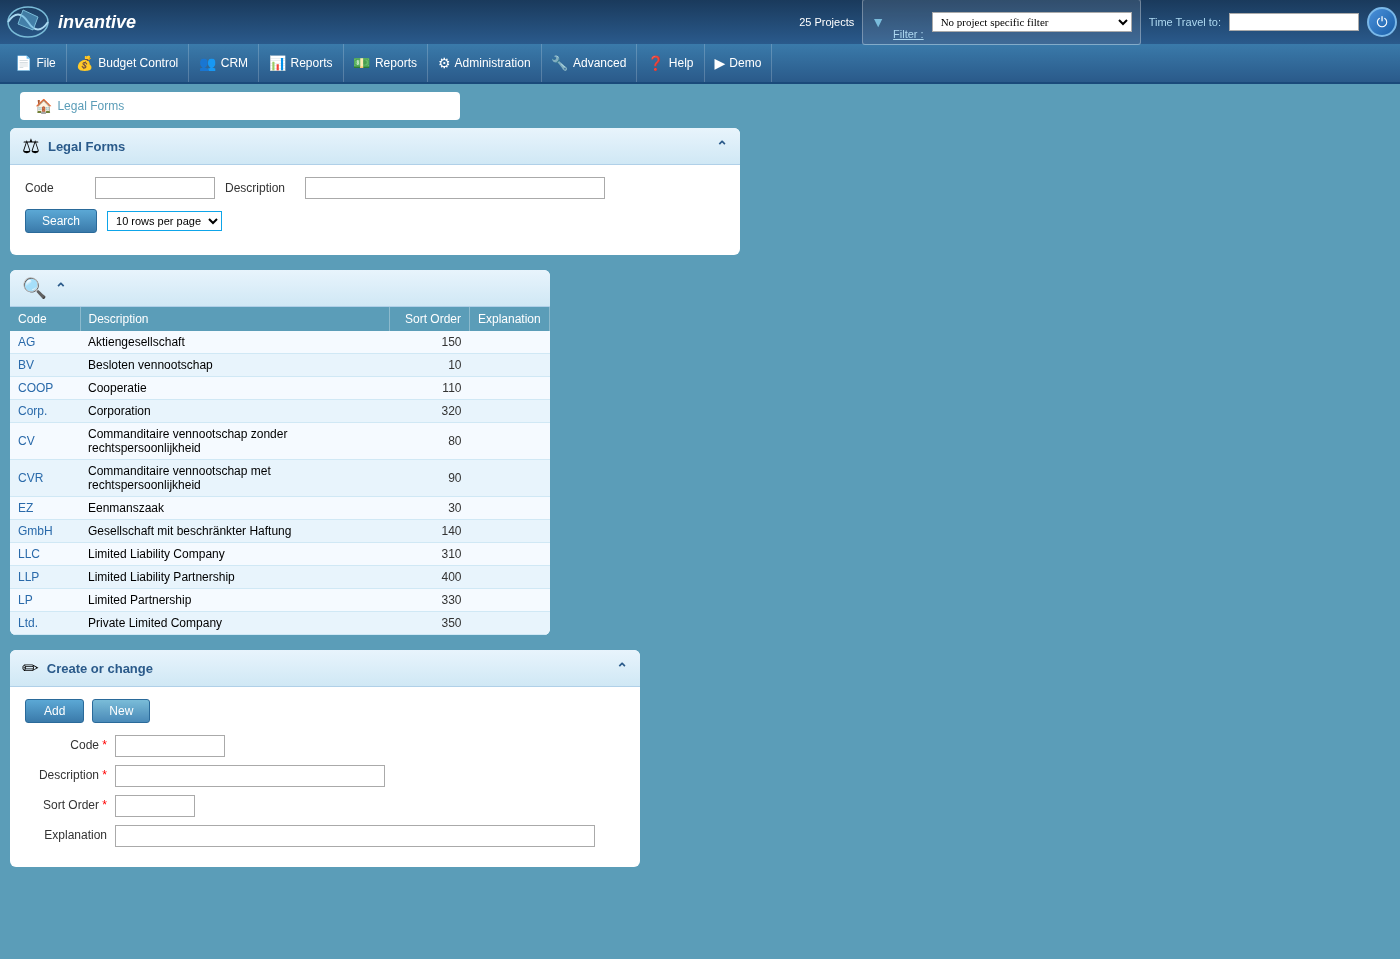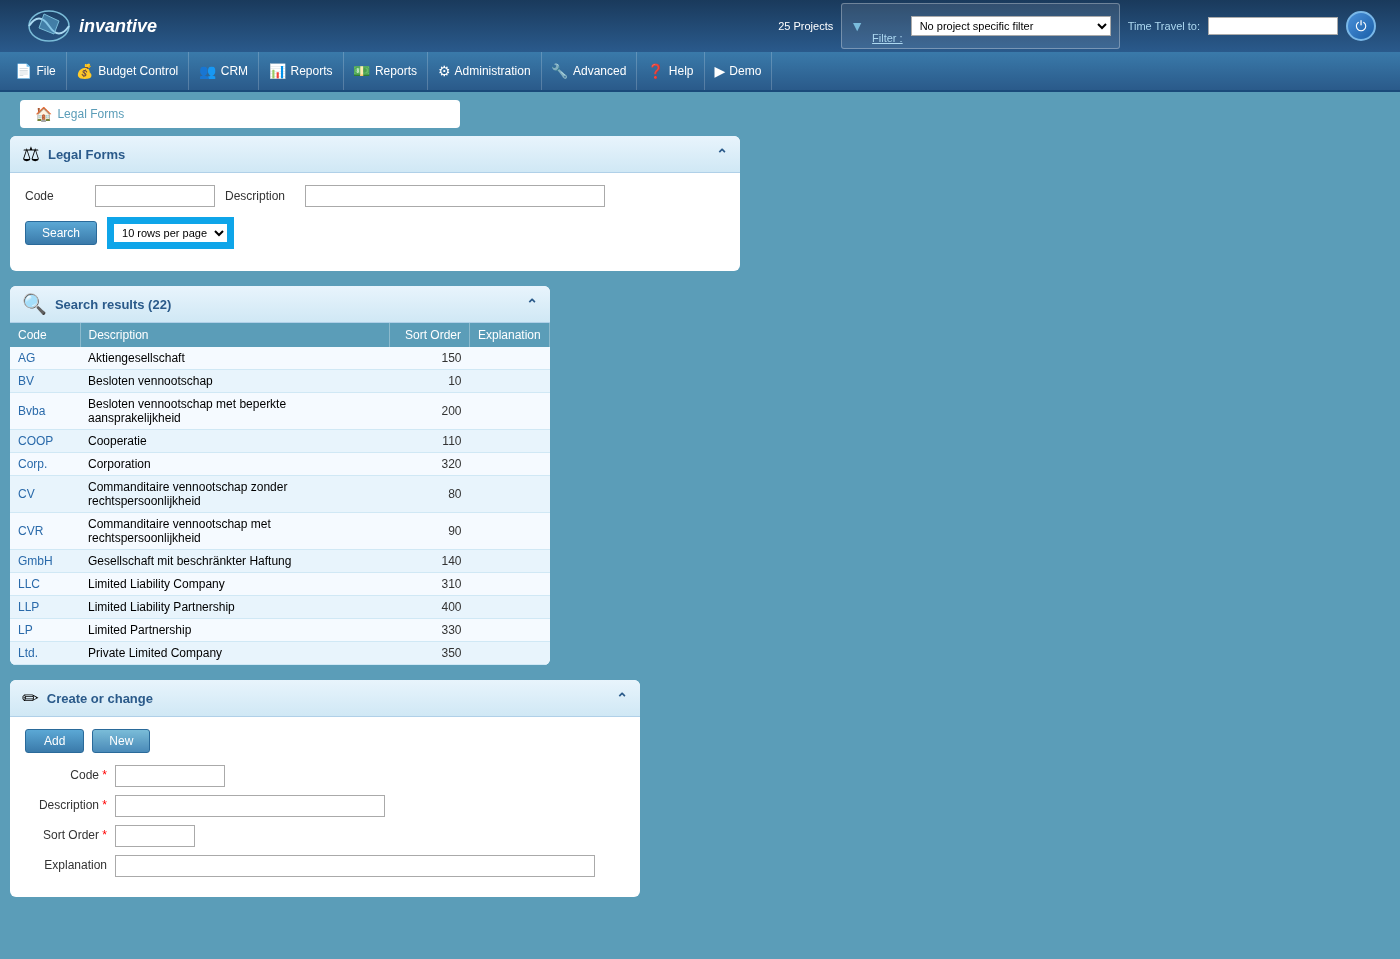--- a/index.html
+++ b/index.html
@@ -1,25 +1,25 @@
 <!DOCTYPE html>
 <html><head>
   <meta charset="utf-8">
   <style>
     * { box-sizing: border-box; margin: 0; padding: 0; }
     body { font-family: Arial, sans-serif; font-size: 12px; background: #5b9db8; overflow-x: hidden; }
 
     
     #top-bar {
       background: linear-gradient(to bottom, #1a3a5c, #2a5a8c);
-      height: 52px;
+      height: 44px;
       display: flex;
       align-items: center;
       justify-content: space-between;
-      padding: 0 24px;
+      padding: 0 3px;
     }
     #logo-area {
       display: flex;
       align-items: center;
     }
     #logo-text {
       color: white;
       font-size: 18px;
       font-weight: bold;
       font-style: italic;
@@ -175,21 +175,21 @@
     .search-btn {
       background: linear-gradient(to bottom, #5ba8d5, #3a7aaa);
       color: white;
       border: 1px solid #2a6a9a;
       padding: 4px 16px;
       font-size: 12px;
       cursor: pointer;
       border-radius: 3px;
     }
     .rows-select {
-      border: 7px solid #0ea5e9;
+      border: 1px solid #0ea5e9;
       padding: 2px 4px;
       font-size: 11px;
       background: white;
     }
     .rows-select-wrapper {
       display: flex;
       align-items: center;
       gap: 4px;
     }
 
@@ -301,21 +301,21 @@
       <path d="M5 20 Q15 5 25 20 Q35 35 45 20" fill="none" stroke="#aad8f0" stroke-width="2"></path>
       <polygon points="20,8 35,15 30,28 15,22" fill="rgba(100,180,220,0.5)" stroke="#7abcd8" stroke-width="1"></polygon>
     </svg>
     <span id="logo-text">invantive</span>
   </div>
   <div id="top-right-controls">
     <span id="project-count" style="color:white;font-size:11px;position:static;">25 Projects</span>
     <div id="project-filter-area">
       <span style="color:#7abcdc;font-size:14px;">▼</span>
       <span id="filter-label" style="color:#add8f0;font-size:11px;cursor:pointer;text-decoration:underline;margin-top:24px;">Filter :</span>
-      <select id="project-filter-select" style="font-size:11px;padding:2px 4px;width:200px;"><option>No project specific filter</option></select>
+      <select id="project-filter-select" style="font-size:11px;padding:2px 4px;width:200px;font-family:Liberation Serif, serif;"><option>No project specific filter</option></select>
     </div>
     <span id="time-travel-label" style="color:#add8f0;font-size:11px;">Time Travel to:</span>
     <input id="time-travel-input" type="text" style="width: 130px; padding: 2px 4px; font-size: 11px;">
     <div id="power-btn">⏻</div>
   </div>
 </div>
 
 <div id="nav-bar">
   <div class="nav-item">
     <span class="nav-icon">📄</span>
@@ -384,21 +384,20 @@
             <option>50 rows per page</option>
           </select>
         </div>
       </div>
     </div>
   </div>
 
   <div class="panel" id="search-results-panel">
     <div class="panel-header">
       <span class="panel-header-icon">🔍</span>
-      <span class="panel-title">Search results (22)</span>
       <button class="panel-collapse-btn">⌃</button>
     </div>
     <table class="results-table">
       <thead>
         <tr>
           <th style="width:70px;">Code</th>
           <th>Description</th>
           <th class="sort-col" style="width:80px;">Sort Order</th>
           <th style="width:80px;">Explanation</th>
         </tr>
@@ -410,26 +409,20 @@
             <td class="sort-val">150</td>
             <td></td>
           </tr>
           <tr>
             <td><a href="#">BV</a></td>
             <td>Besloten vennootschap</td>
             <td class="sort-val">10</td>
             <td></td>
           </tr>
           <tr>
-            <td><a href="#">Bvba</a></td>
-            <td>Besloten vennootschap met beperkte aansprakelijkheid</td>
-            <td class="sort-val">200</td>
-            <td></td>
-          </tr>
-          <tr>
             <td><a href="#">COOP</a></td>
             <td>Cooperatie</td>
             <td class="sort-val">110</td>
             <td></td>
           </tr>
           <tr>
             <td><a href="#">Corp.</a></td>
             <td>Corporation</td>
             <td class="sort-val">320</td>
             <td></td>
@@ -437,20 +430,26 @@
           <tr>
             <td><a href="#">CV</a></td>
             <td>Commanditaire vennootschap zonder rechtspersoonlijkheid</td>
             <td class="sort-val">80</td>
             <td></td>
           </tr>
           <tr>
             <td><a href="#">CVR</a></td>
             <td>Commanditaire vennootschap met rechtspersoonlijkheid</td>
             <td class="sort-val">90</td>
+            <td></td>
+          </tr>
+          <tr>
+            <td><a href="#">EZ</a></td>
+            <td>Eenmanszaak</td>
+            <td class="sort-val">30</td>
             <td></td>
           </tr>
           <tr>
             <td><a href="#">GmbH</a></td>
             <td>Gesellschaft mit beschränkter Haftung</td>
             <td class="sort-val">140</td>
             <td></td>
           </tr>
           <tr>
             <td><a href="#">LLC</a></td>

